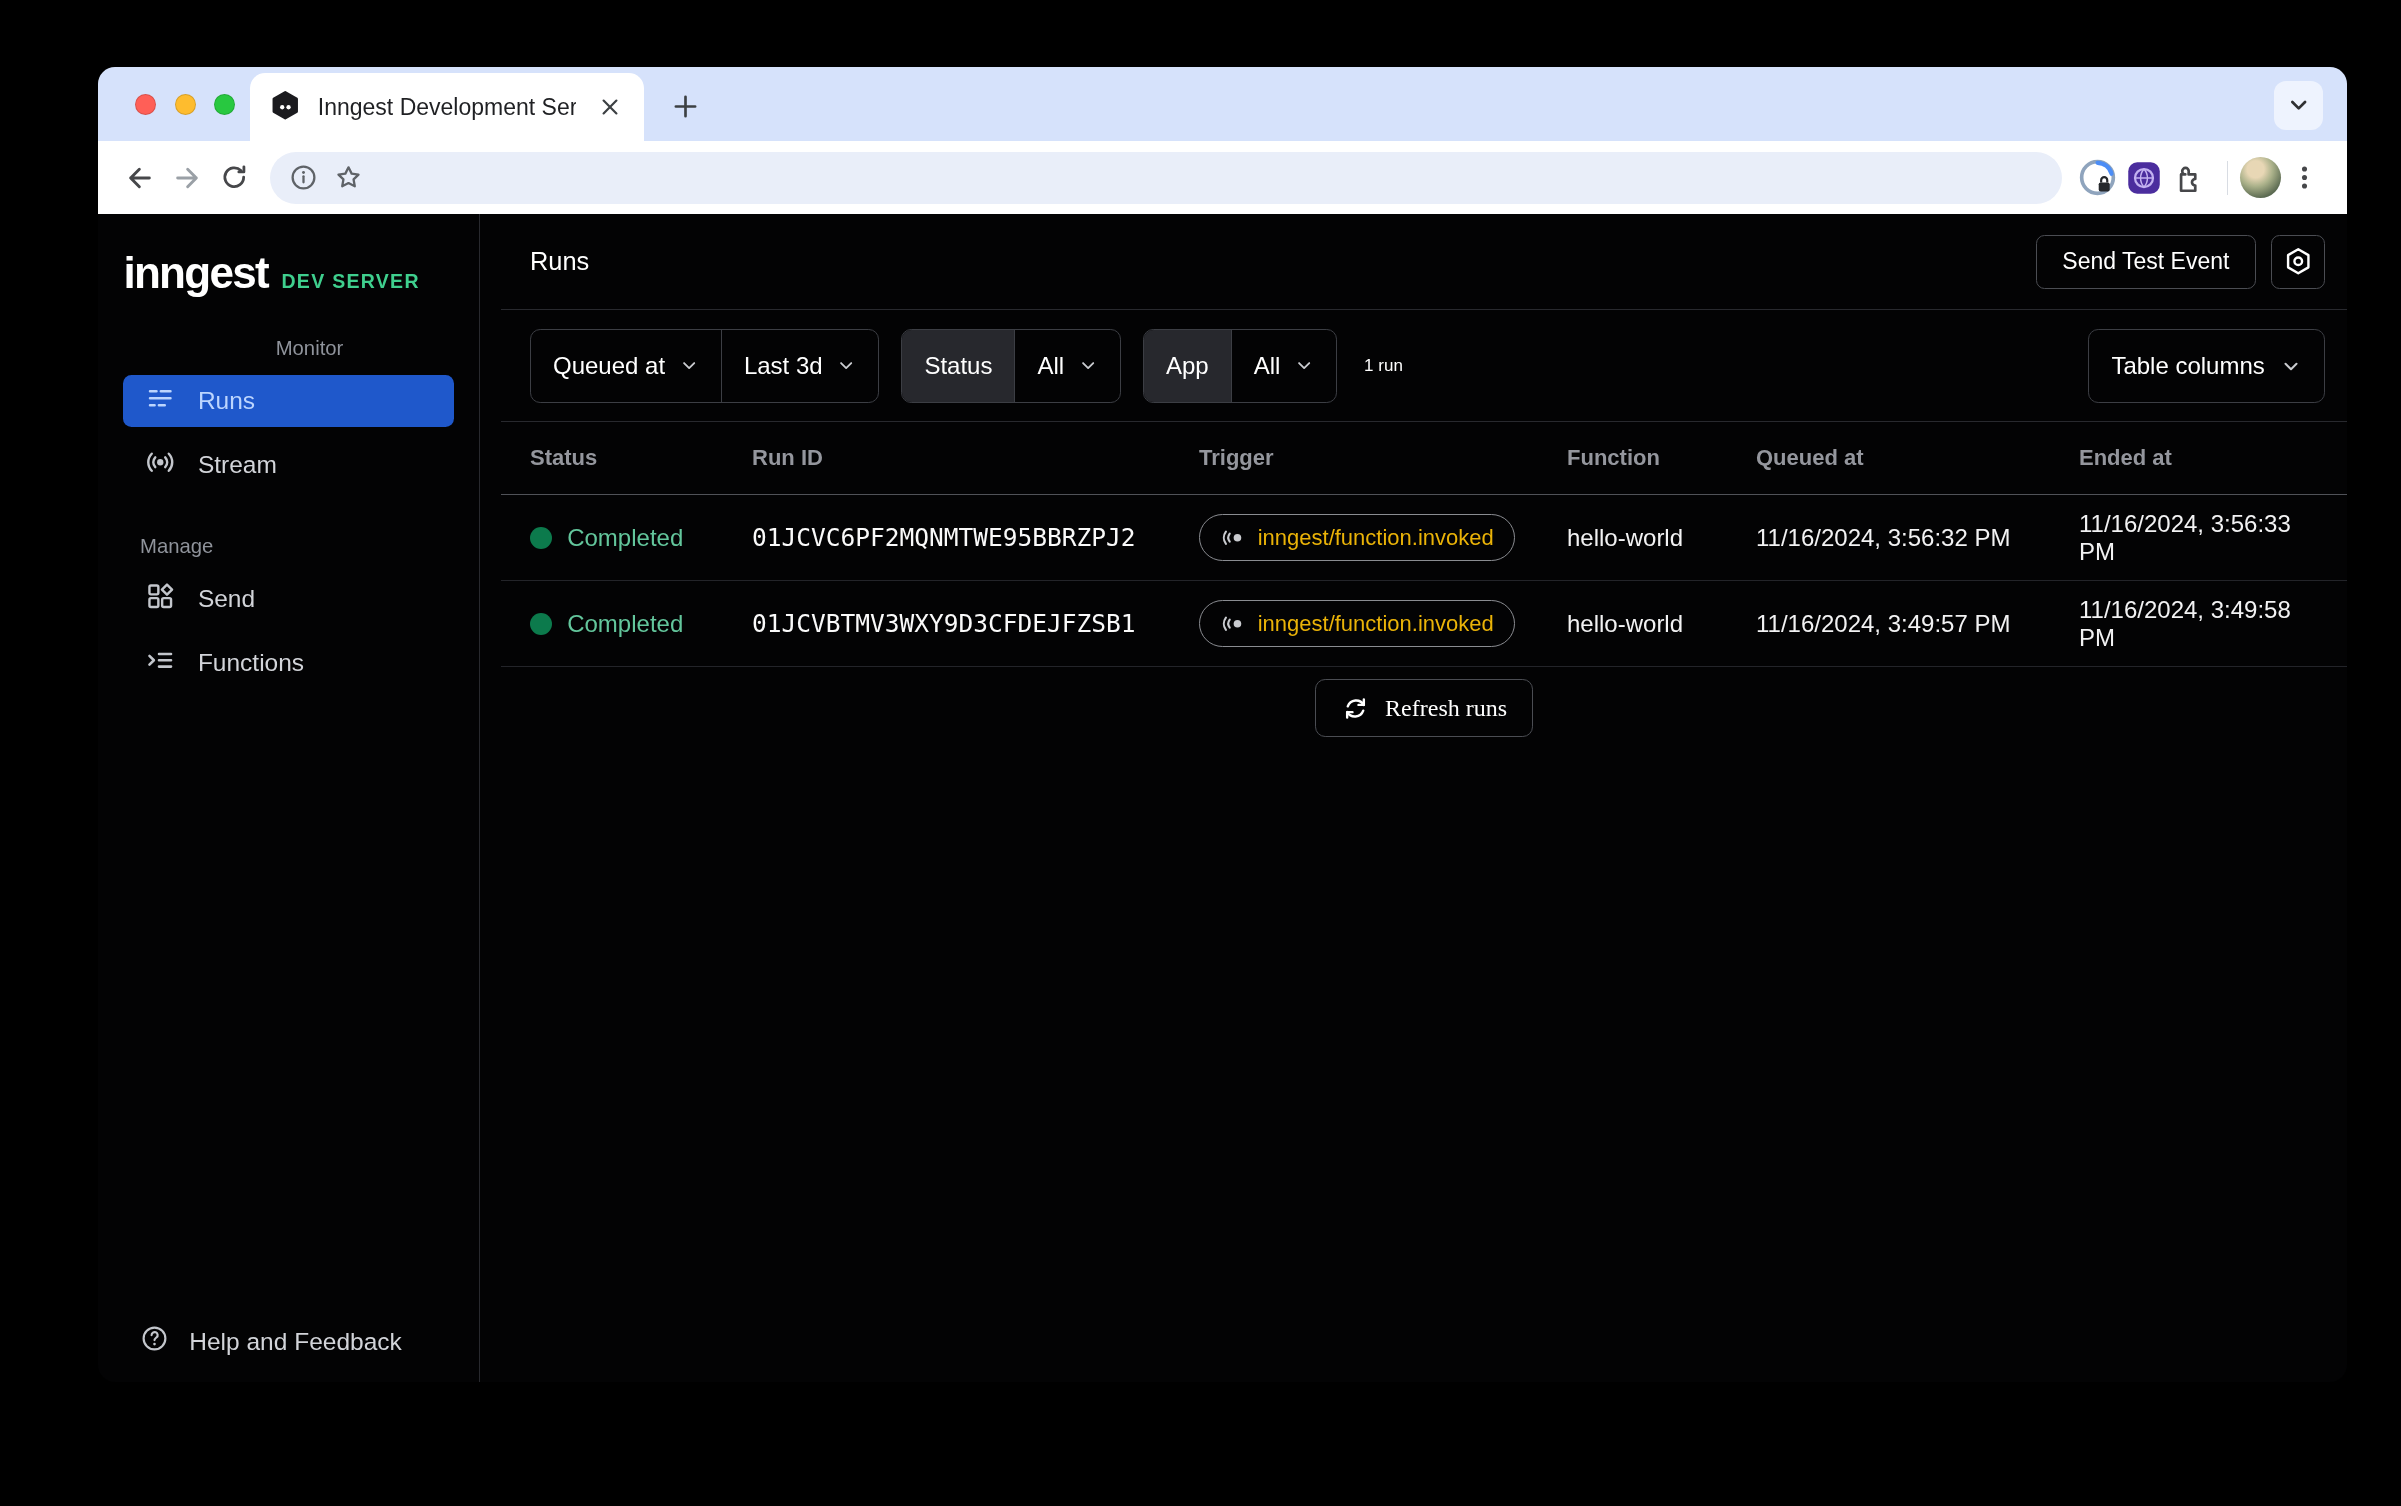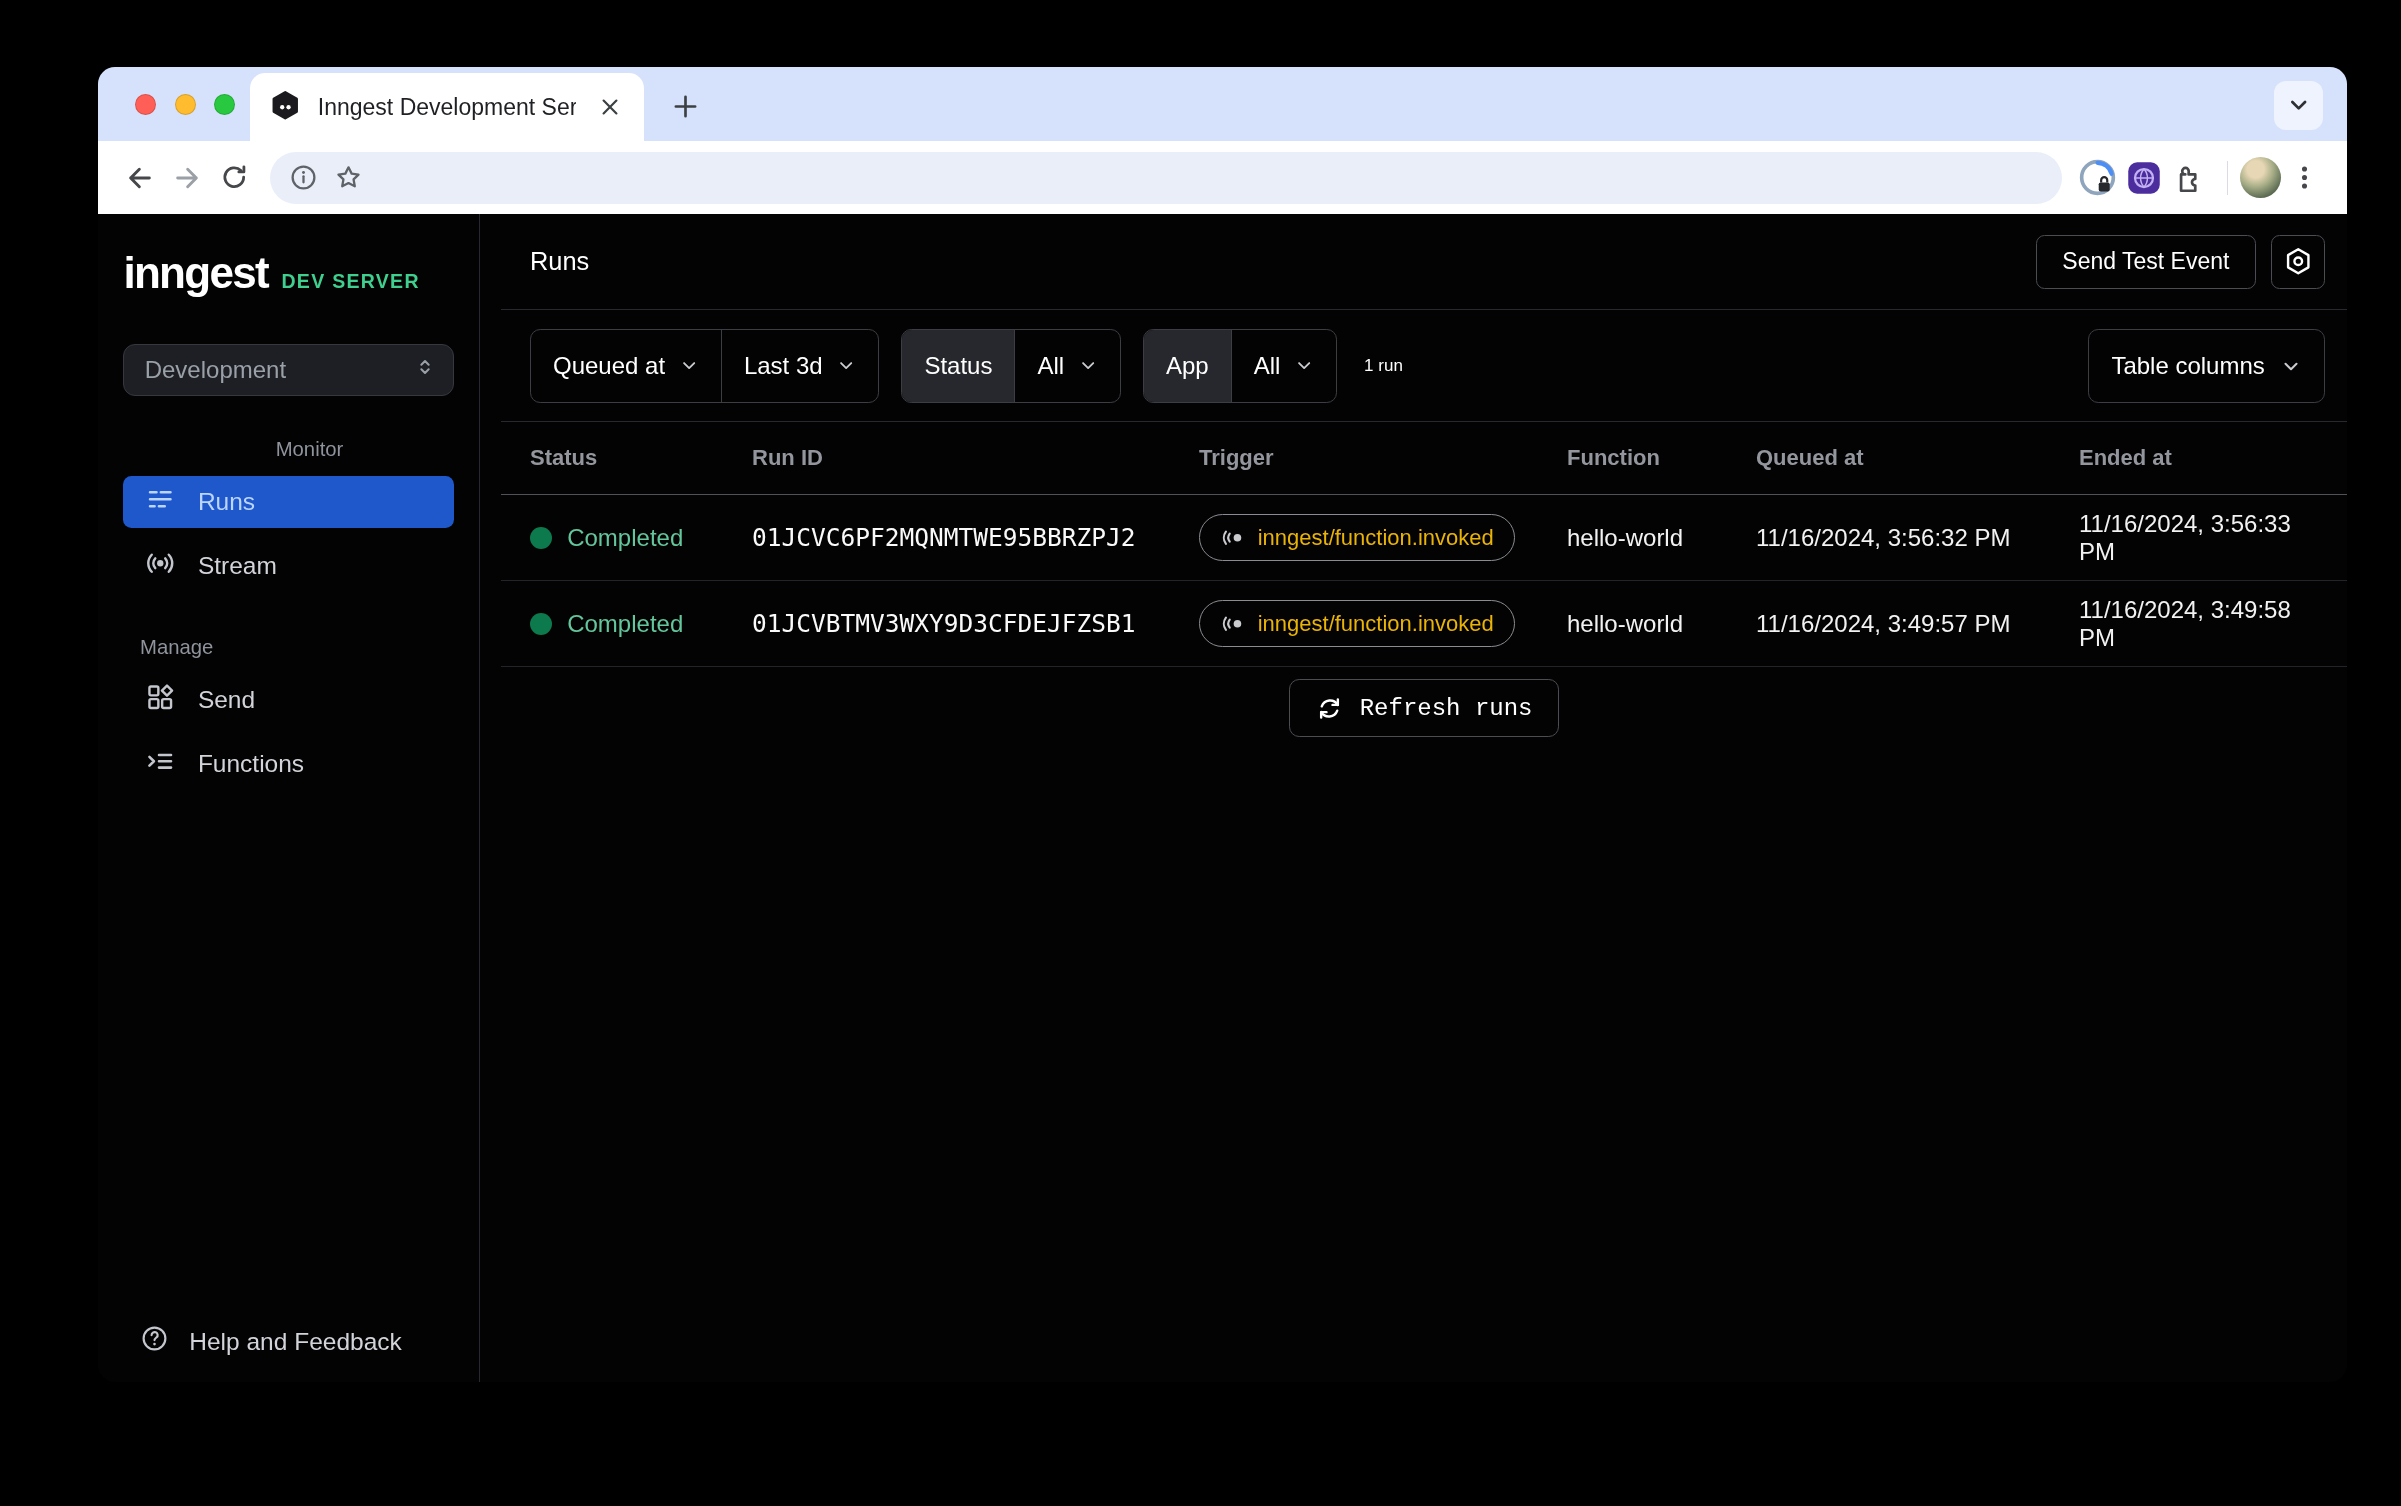--- a/index.html
+++ b/index.html
@@ -88,21 +88,21 @@
   .status-text { font-size: 24px; }
   .runid { font-family: "DejaVu Sans Mono", monospace; font-size: 24.5px; color: #fafafa; }
   .badge { display: inline-flex; align-items: center; height: 47px; border: 0.8px solid #8a8c91; border-radius: 24px;
            padding: 0 20.3px; gap: 12px; width: max-content; }
   .badge-text { font-size: 22px; color: #eab308; font-weight: 400; }
   .cell-plain { font-size: 24px; color: #f2f2f3; }
 
   .refresh-row { display: flex; justify-content: center; margin-top: 12px; }
   .refresh-btn { display: flex; align-items: center; gap: 15.2px; height: 58px; padding: 0 25.4px;
                  border: 0.8px solid #4b4d53; border-radius: 10.2px; background: transparent; cursor: pointer;
-                 font-size: 24px; color: #fff; font-family: Liberation Mono, monospace; }
+                 font-size: 24px; color: #fff; font-family: Liberation Serif, serif; }
 </style>
 </head>
 <body>
 
 <div class="window">
 
   <div class="tabstrip">
     <div class="lights">
       <span class="light red"></span>
       <span class="light yellow"></span>
@@ -198,28 +198,20 @@
   </div>
 
   <div class="app">
 
     <aside class="sidebar">
       <div class="logo-row">
         <span class="logo-text">inngest</span>
         <span class="env-badge" style="color:#3fcf8e">DEV SERVER</span>
       </div>
 
-      <div class="env-select">
-        <span>Development</span>
-        <span class="updown">
-          <svg width="22" height="22" viewBox="0 0 24 24" fill="none" stroke="#9aa0a8" stroke-width="2.2" stroke-linecap="round" stroke-linejoin="round">
-              <path d="M8 9.5l4-4 4 4M8 14.5l4 4 4-4"></path>
-            </svg>
-        </span>
-      </div>
 
       <div class="section-label first">Monitor</div>
 
       <div class="nav-item active">
         <span>
           <svg width="30.5" height="30.5" viewBox="0 0 24 24" fill="none" stroke="#bcd5fe" stroke-width="2.1" stroke-linecap="round">
               <path d="M4 6.5h5M12.5 6.5H20M4 12h16M4 17.5h3.5M11 17.5h4.5"></path>
             </svg>
         </span>
         <span>Runs</span>

